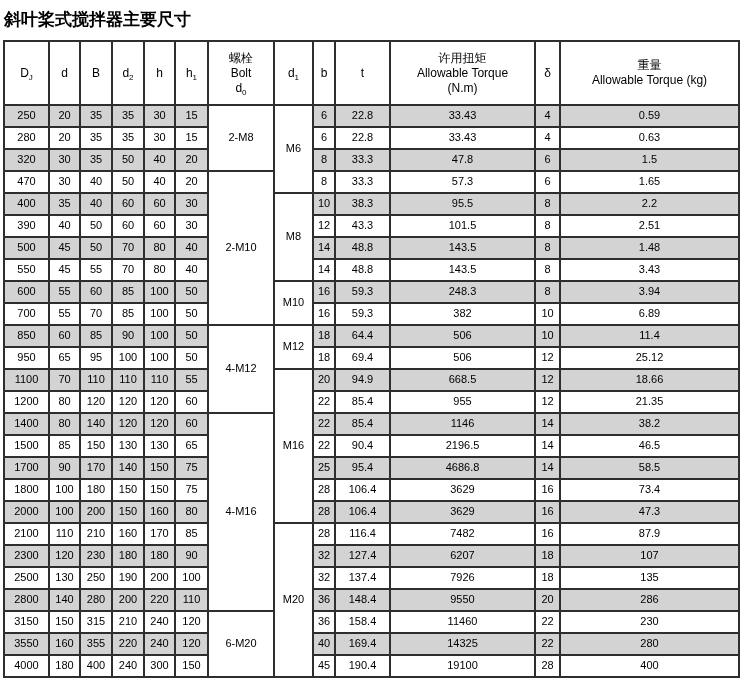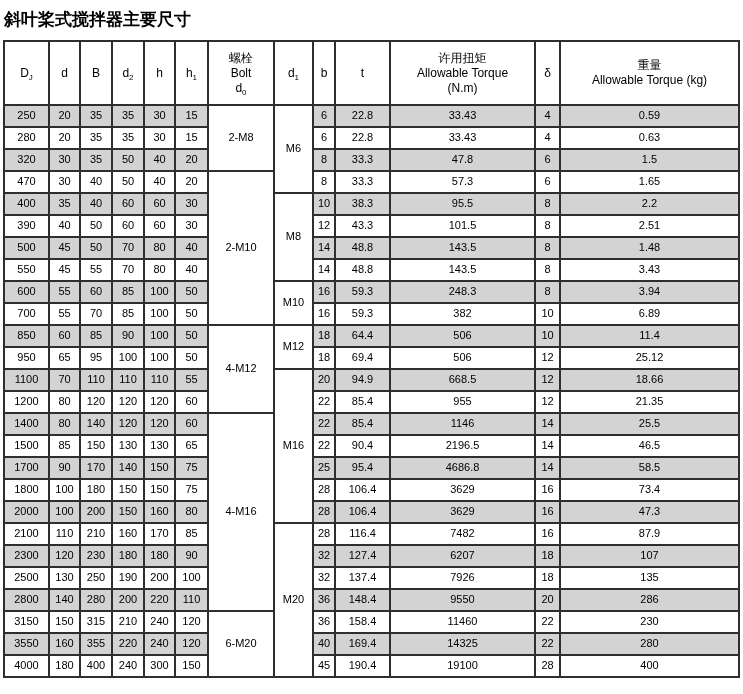--- a/index.html
+++ b/index.html
@@ -265,21 +265,21 @@
         <td>80</td>
         <td>140</td>
         <td>120</td>
         <td>120</td>
         <td>60</td>
         <td class="span-cell" rowspan="9">4-M16</td>
         <td>22</td>
         <td>85.4</td>
         <td>1146</td>
         <td>14</td>
-        <td>25.5</td>
+        <td>38.2</td>
       </tr>
       <tr class="even">
         <td>1500</td>
         <td>85</td>
         <td>150</td>
         <td>130</td>
         <td>130</td>
         <td>65</td>
         <td>22</td>
         <td>90.4</td>

